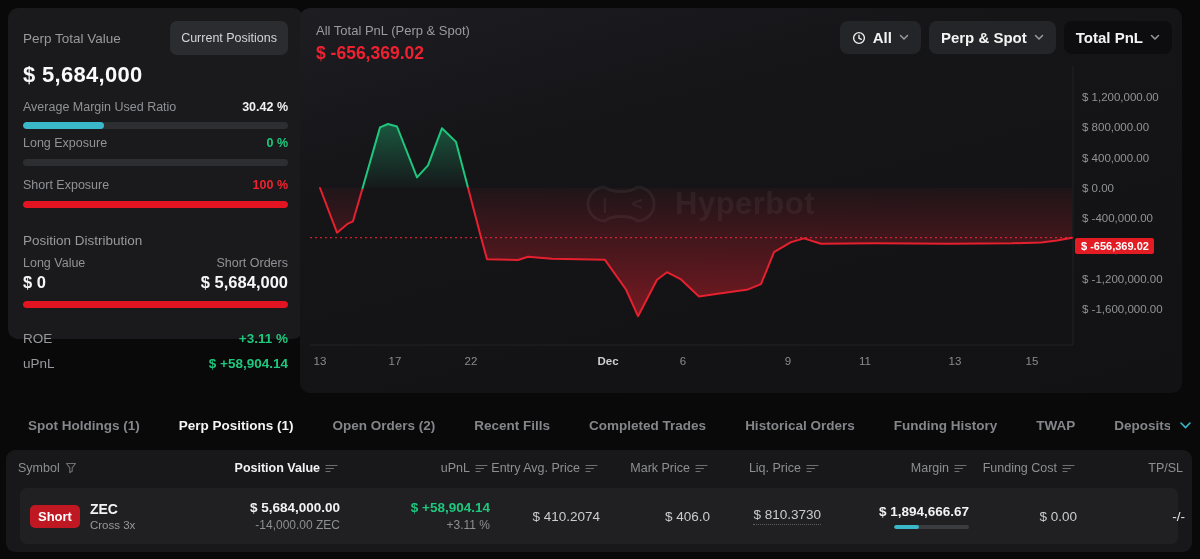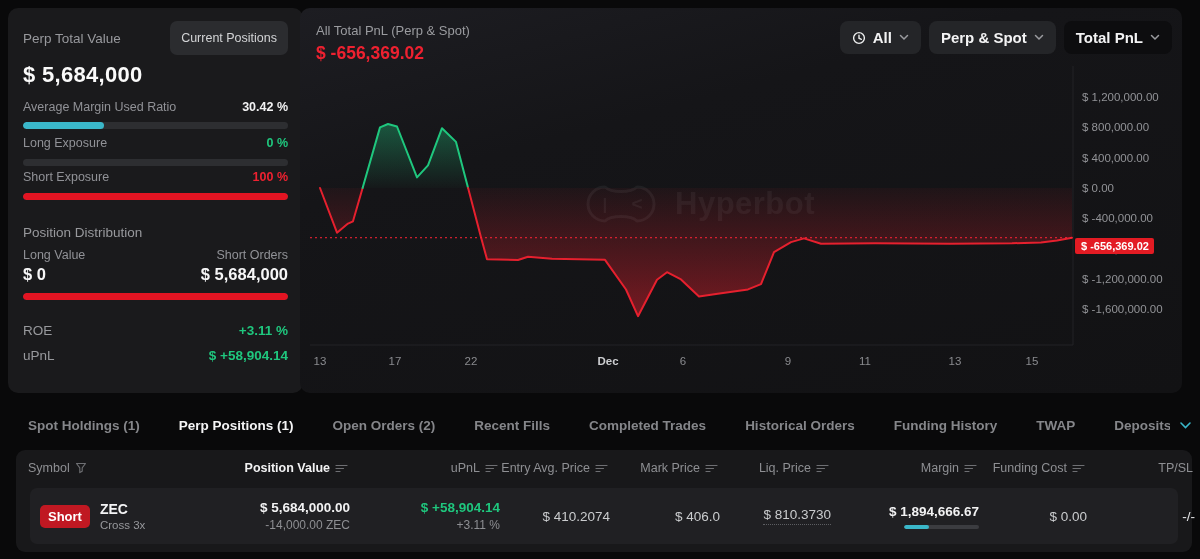--- a/index.html
+++ b/index.html
@@ -4,21 +4,21 @@
 <style>
   * { margin:0; padding:0; box-sizing:border-box; }
   html,body { background:#060607; }
   .app {
     position:relative; width:1200px; height:559px; overflow:hidden;
     background:#09090a; font-family:"Liberation Sans", sans-serif;
     -webkit-font-smoothing:antialiased;
   }
   
   .left-panel {
-    position:absolute; left:8px; top:8px; width:295px; height:385px;
+    position:absolute; left:8px; top:8px; width:295px; height:331px;
     background:#1a1a1c; border-radius:10px; padding:13px 15px;
   }
   .lp-row { display:flex; justify-content:space-between; align-items:center; }
   .lbl   { color:#98999d; font-size:13.5px; }
   .lbl-sm{ color:#919297; font-size:12.5px; }
   .val-b { color:#f2f2f3; font-size:13px; font-weight:bold; }
   .green { color:#1fc77e; }
   .red-t { color:#ef2130; }
   .big-value { color:#fafafa; font-size:22px; font-weight:bold; margin-top:7px; letter-spacing:.3px; }
   .cp-btn {
@@ -59,21 +59,21 @@
   .tabs {
     position:absolute; left:28px; top:410px; right:8px; height:30px;
     display:flex; align-items:center; gap:39px; white-space:nowrap;
   }
   .tab { color:#85868a; font-size:13.5px; font-weight:bold; cursor:pointer; }
   .tab.active { color:#f4f4f5; }
   .tab.clipped { max-width:120px; overflow:hidden; }
   .tabs-more { display:flex; align-items:center; cursor:pointer; margin-left:-30px; }
   
   .table-wrap {
-    position:absolute; left:16px; right:8px; top:450px; height:102px;
+    position:absolute; left:6px; right:8px; top:450px; height:102px;
     background:#18181a; border-radius:9px; padding:0 12px;
   }
   .grid-cols {
     display:grid;
     grid-template-columns:140px 180px 150px 110px 110px 111px 148px 108px 108px;
   }
   .thead { height:36px; align-items:center; }
   .hcell { display:flex; align-items:center; gap:5px; color:#8e8f93; font-size:12.5px; justify-content:flex-end; }
   .hcell.left { justify-content:flex-start; }
   .hcell.active span { color:#f2f2f3; font-weight:bold; }
@@ -112,21 +112,21 @@
         <i class="cyan" style="width: 30.42%;"></i>
       </div>
 
     <div class="lp-row" style="margin-top:7px;">
       <span class="lbl-sm">Long Exposure</span>
       <span class="green" style="font-size:12.5px;font-weight:bold;">0 %</span>
     </div>
     <div class="bar" style="margin-top:9px;">
         <i class="green-bar" style="background: rgb(31, 199, 126); width: 0%;"></i>
       </div>
-    <div class="lp-row" style="margin-top:4px;">
+    <div class="lp-row" style="margin-top:12px;">
       <span class="lbl-sm">Short Exposure</span>
       <span class="red-t" style="font-size:12.5px;font-weight:bold;">100 %</span>
     </div>
     <div class="bar" style="margin-top:9px;">
         <i class="red" style="width: 100%;"></i>
       </div>
 
     <div class="lp-row" style="margin-top:25px;">
       <span class="lbl">Position Distribution</span>
     </div>

